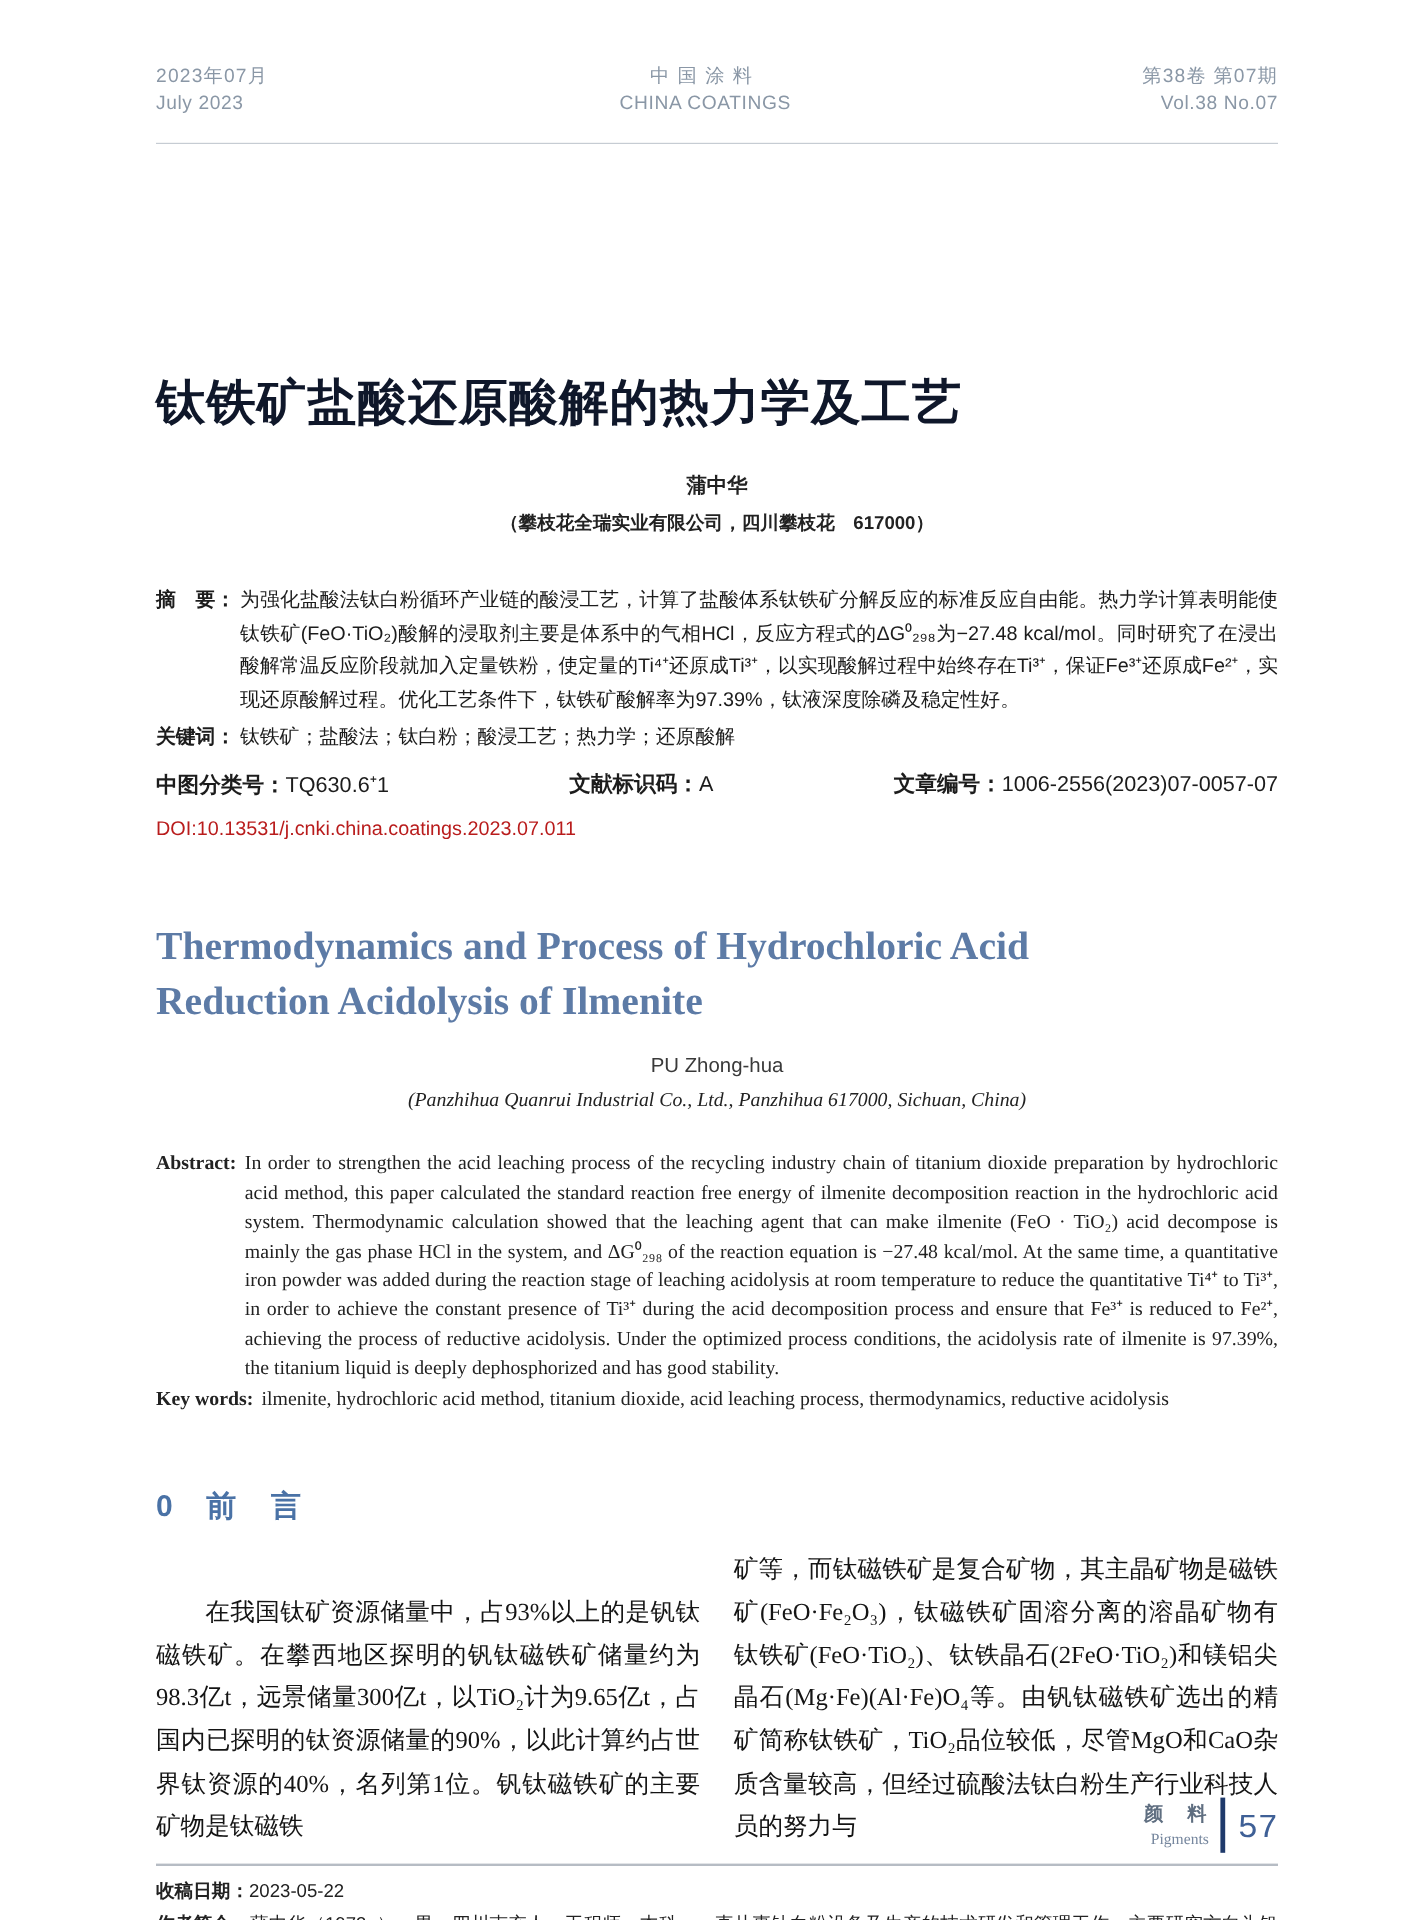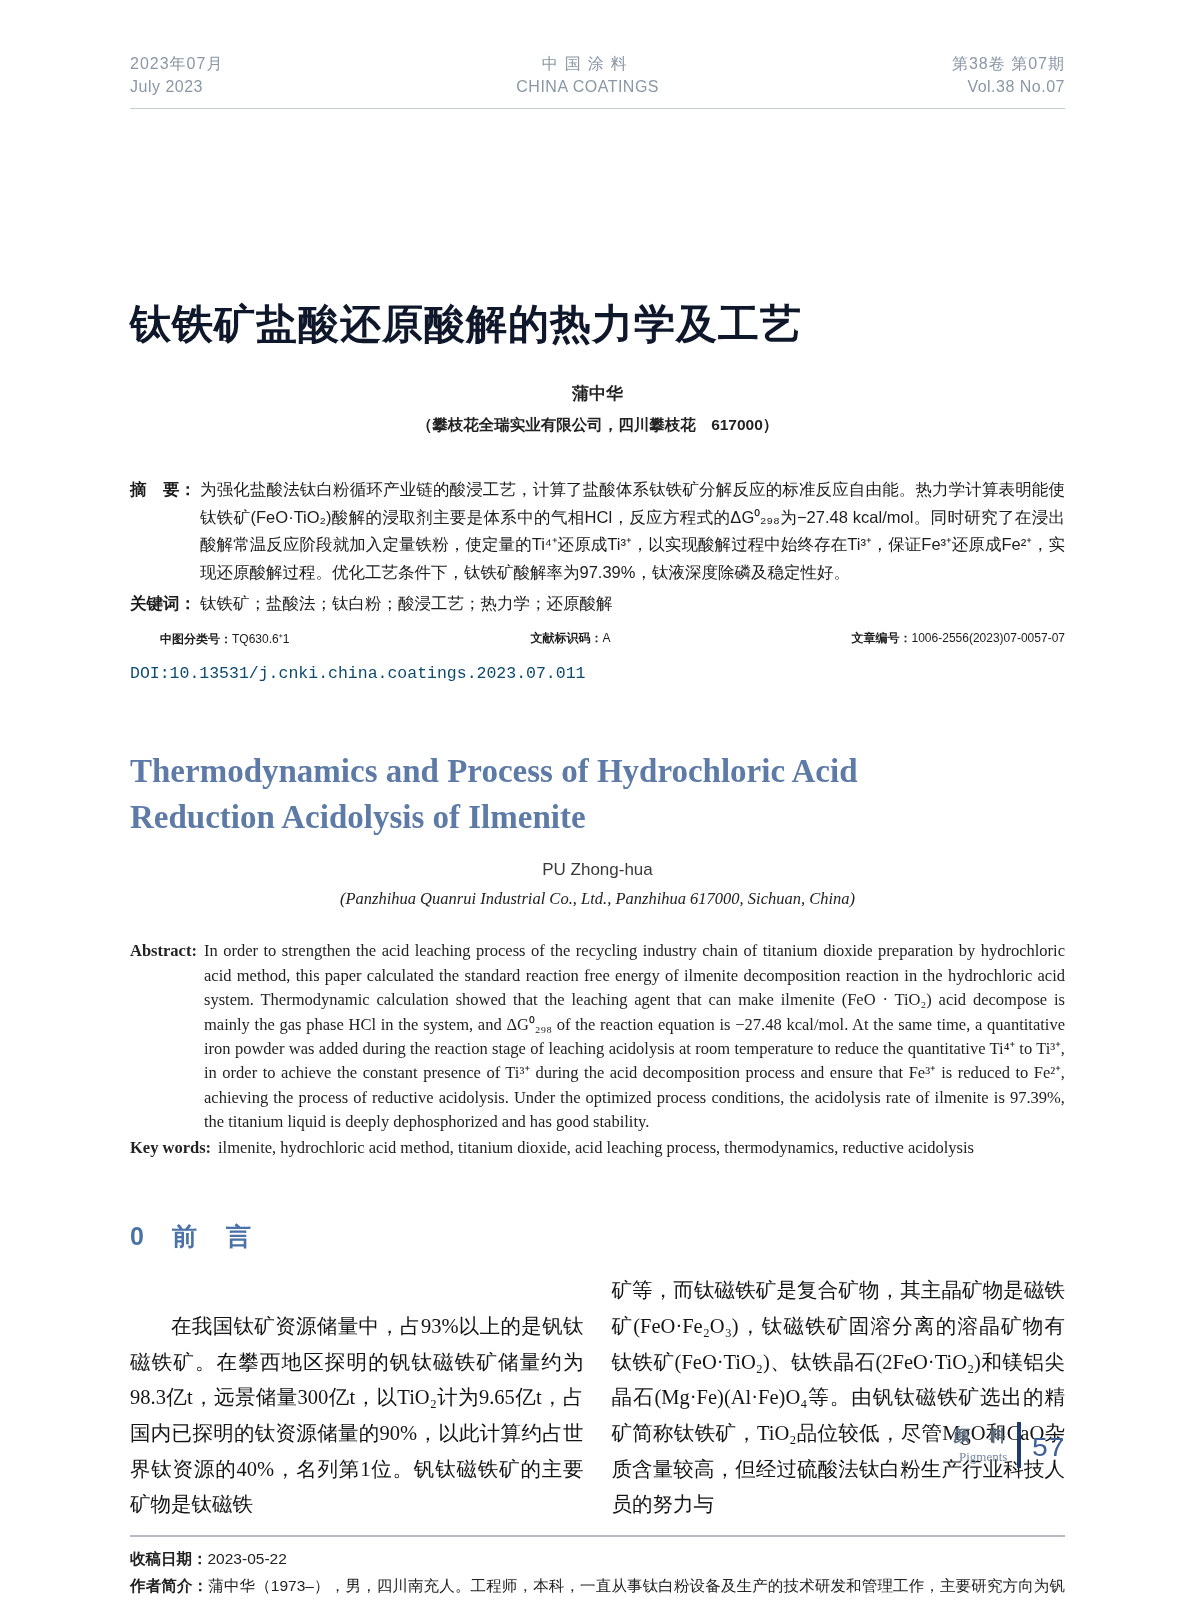--- a/index.html
+++ b/index.html
@@ -10,21 +10,21 @@
     background:#ffffff;
     font-family:"Liberation Sans", sans-serif;
     color:#1c1c1c;
     overflow:hidden;
   }
   .content { padding:0 122px 0 130px; }
 
   
   .journal-header {
     display:flex; justify-content:space-between; align-items:flex-end;
-    padding:52px 0 10px 0;
+    padding:52px 0 21px 0;
     border-bottom:1.5px solid #c6ccd3;
     color:#8a97a6;
     font-size:16px; line-height:1.45;
   }
   .jh-col { white-space:nowrap; }
   .jh-left  { text-align:left; }
   .jh-center{ text-align:center; }
   .jh-right { text-align:right; }
   .jh-cn { letter-spacing:1px; }
   .jh-center .jh-cn { letter-spacing:7px; }
@@ -50,28 +50,27 @@
   
   .hang-row { display:flex; align-items:flex-start; }
   .abstract-cn { margin-top:40px; font-size:16.5px; line-height:1.66; text-align:justify; }
   .abstract-cn .hang-label { flex:0 0 70px; font-weight:700; white-space:nowrap; }
   .keywords-cn { margin-top:4px; font-size:16.5px; line-height:1.66; }
   .keywords-cn .hang-label { flex:0 0 70px; font-weight:700; white-space:nowrap; }
 
   .meta-row {
     margin-top:13px;
     display:flex; justify-content:space-between;
-    font-size:12px;
-    margin-left:30px;
+    font-size:18px;
   }
   .meta-row b { font-weight:700; }
   .doi-line {
     margin-top:16px;
-    font-family:Liberation Mono, monospace;
-    font-size:16.5px; color:#0c4a6e;
+    font-family:Liberation Sans, sans-serif;
+    font-size:16.5px; color:#b91c1c;
   }
 
   
   .title-en {
     margin-top:66px; text-align:left;
     font-family:"Liberation Serif", serif;
     font-weight:700; font-size:33px; line-height:1.38;
     color:#5d7ba6;
   }
   .author-en { margin-top:20px; text-align:center; font-size:17px; color:#3a3a3a; }
@@ -114,21 +113,21 @@
   .col-1 p { text-indent:2em; }
 
   
   .footnote-rule { margin-top:12px; border-top:2px solid #b6bcc4; }
   .footnotes { margin-top:8px; font-size:15.5px; line-height:1.75; color:#222; }
   .footnotes p { margin:0; text-align:justify; }
   .footnotes b { font-weight:700; }
 
   
   .page-footer {
-    position:absolute; top:1422px; right:122px;
+    position:absolute; top:1498px; right:122px;
     display:flex; align-items:center;
   }
   .footer-labels { text-align:right; }
   .footer-cn { font-size:16px; font-weight:600; color:#5f6e80; letter-spacing:2px; }
   .footer-en { font-family:"Liberation Serif", serif; font-size:13px; color:#76879e; margin-top:2px; }
   .footer-bar { width:4px; height:46px; background:#1f3a6b; margin:0 10px 0 10px; }
   .footer-num { font-family:Liberation Mono, monospace; font-size:28px; color:#3f6096; padding-top:6px; }
 </style>
 </head>
 <body>

